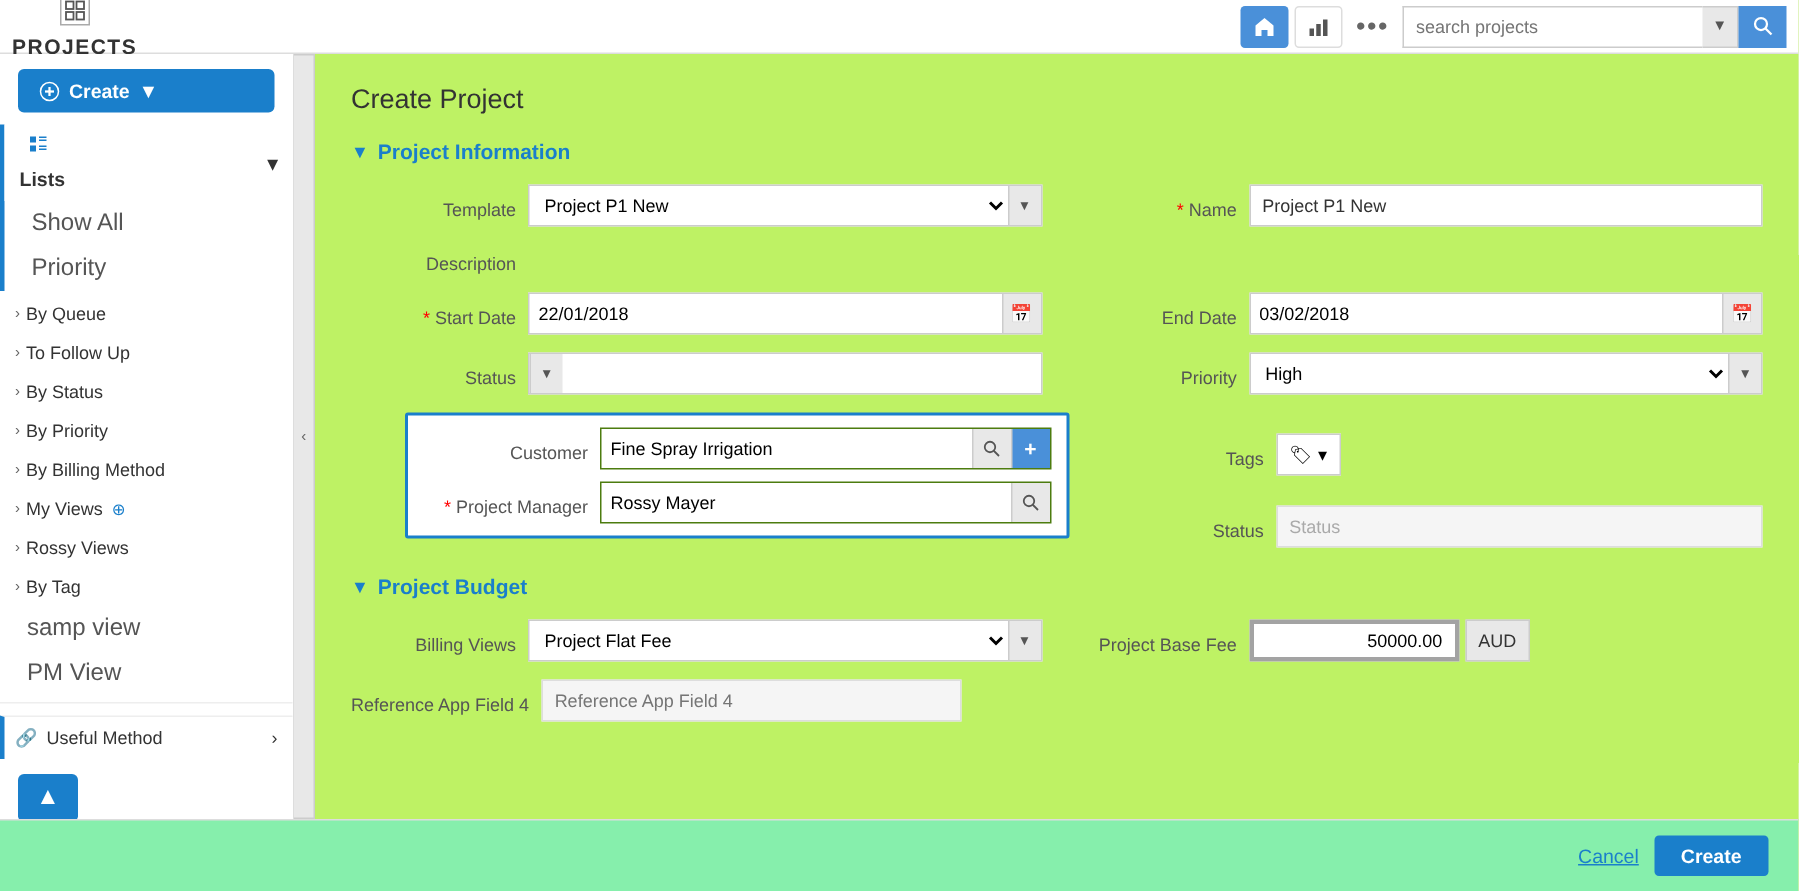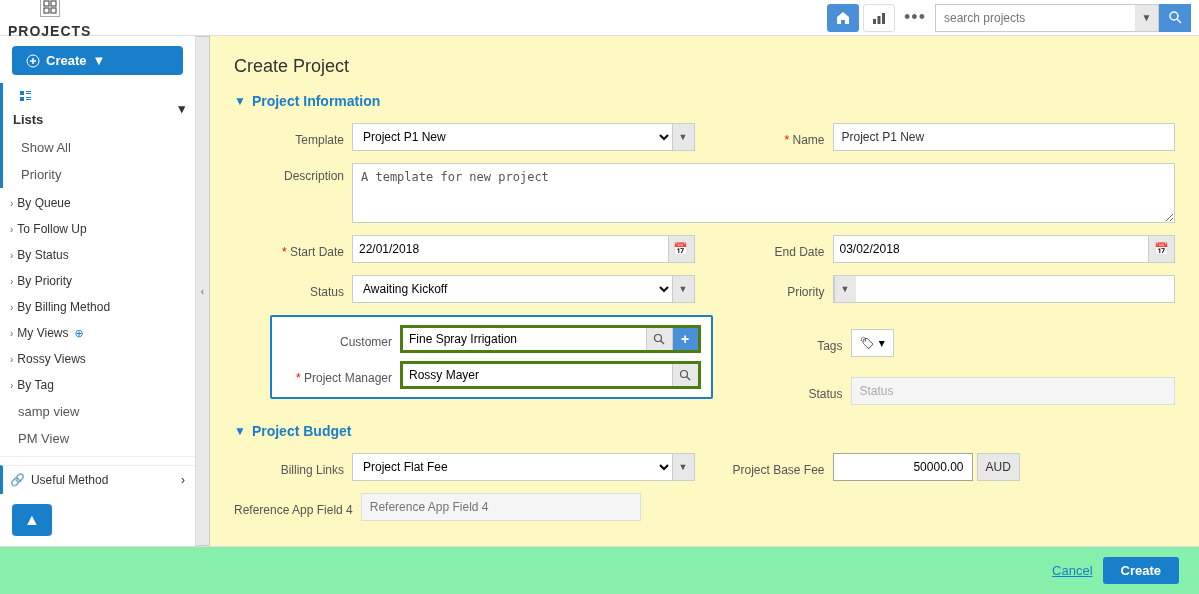--- a/index.html
+++ b/index.html
@@ -142,21 +142,21 @@
     }
     .sidebar-section-icon {
       color: #1a7fcb;
       margin-right: 6px;
       font-size: 13px;
     }
     .sidebar-item {
       padding: 6px 10px 6px 18px;
       cursor: pointer;
       color: #555;
-      font-size: 13px;
+      font-size: 16px;
     }
     .sidebar-nav-item {
       padding: 6px 10px;
       cursor: pointer;
       color: #333;
       font-size: 12px;
       display: flex;
       align-items: center;
       gap: 4px;
     }
@@ -200,21 +200,21 @@
       cursor: pointer;
       display: flex; align-items: center; justify-content: center;
       font-size: 10px;
       color: #666;
       flex-shrink: 0;
     }
 
     
     .content-area {
       flex: 1;
-      background: #fef9c3;
+      background: #bef264;
       overflow-y: auto;
       padding: 20px 24px;
     }
     .page-title {
       font-size: 18px;
       font-weight: normal;
       color: #333;
       margin-bottom: 16px;
     }
 
@@ -343,21 +343,21 @@
       margin-bottom: 8px;
     }
     .highlighted-box .form-row:last-child {
       margin-bottom: 0;
     }
 
     
     .input-with-actions {
       display: flex;
       align-items: center;
-      border: 3px solid #4d7c0f;
+      border: 1px solid #4d7c0f;
       height: 28px;
       background: #fff;
       flex: 1;
     }
     .input-with-actions input {
       border: none;
       height: 100%;
       padding: 0 6px;
       font-size: 12px;
       background: transparent;
@@ -412,21 +412,21 @@
       gap: 20px;
     }
     .fee-input-group {
       display: flex;
       align-items: center;
       gap: 4px;
     }
     .fee-input {
       width: 140px;
       height: 28px;
-      border: 1px solid #a3a3a3;
+      border: 3px solid #a3a3a3;
       padding: 0 8px;
       font-size: 12px;
       text-align: right;
       outline: none;
     }
     .currency-label {
       border: 1px solid #ccc;
       background: #e8e8e8;
       height: 28px;
       padding: 0 8px;
@@ -628,21 +628,20 @@
       </div>
       <div class="form-group">
         <span class="form-label required">Name</span>
         <input class="form-control" style="flex: 1 1 0%;" type="text" value="Project P1 New">
       </div>
     </div>
 
     <div class="form-row">
       <div class="form-group top">
         <span class="form-label" style="padding-top:6px;">Description</span>
-        <textarea class="textarea-control" style="">A template for new project</textarea>
       </div>
     </div>
 
     <div class="form-row">
       <div class="form-group">
         <span class="form-label required">Start Date</span>
         <div class="input-with-icon">
           <input type="text" value="22/01/2018" style="">
           <div class="cal-icon">📅</div>
         </div>
@@ -653,29 +652,29 @@
           <input type="text" value="03/02/2018" style="">
           <div class="cal-icon">📅</div>
         </div>
       </div>
     </div>
 
     <div class="form-row">
       <div class="form-group">
         <span class="form-label">Status</span>
         <div class="select-wrapper" style="flex:1;">
-          <select>
-            <option>Awaiting Kickoff</option>
-          </select>
           <div class="select-arrow">▼</div>
         </div>
       </div>
       <div class="form-group">
         <span class="form-label">Priority</span>
         <div class="select-wrapper" style="flex:1;">
+          <select>
+            <option>High</option>
+          </select>
           <div class="select-arrow">▼</div>
         </div>
       </div>
     </div>
 
     <div style="display:flex;gap:20px;margin-bottom:12px;">
       <div style="flex:1;padding-left:36px;">
         <div class="highlighted-box">
           <div class="form-row">
             <div class="form-group">
@@ -726,21 +725,21 @@
       </div>
     </div>
 
     <div class="section-header">
       <span class="chevron">▼</span>
       <span>Project Budget</span>
     </div>
 
     <div class="budget-row">
       <div class="form-group">
-        <span class="form-label">Billing Links</span>
+        <span class="form-label">Billing Views</span>
         <div class="select-wrapper" style="flex:1;">
           <select>
             <option>Project Flat Fee</option>
           </select>
           <div class="select-arrow">▼</div>
         </div>
       </div>
       <div class="form-group">
         <span class="form-label">Project Base Fee</span>
         <div class="fee-input-group">

